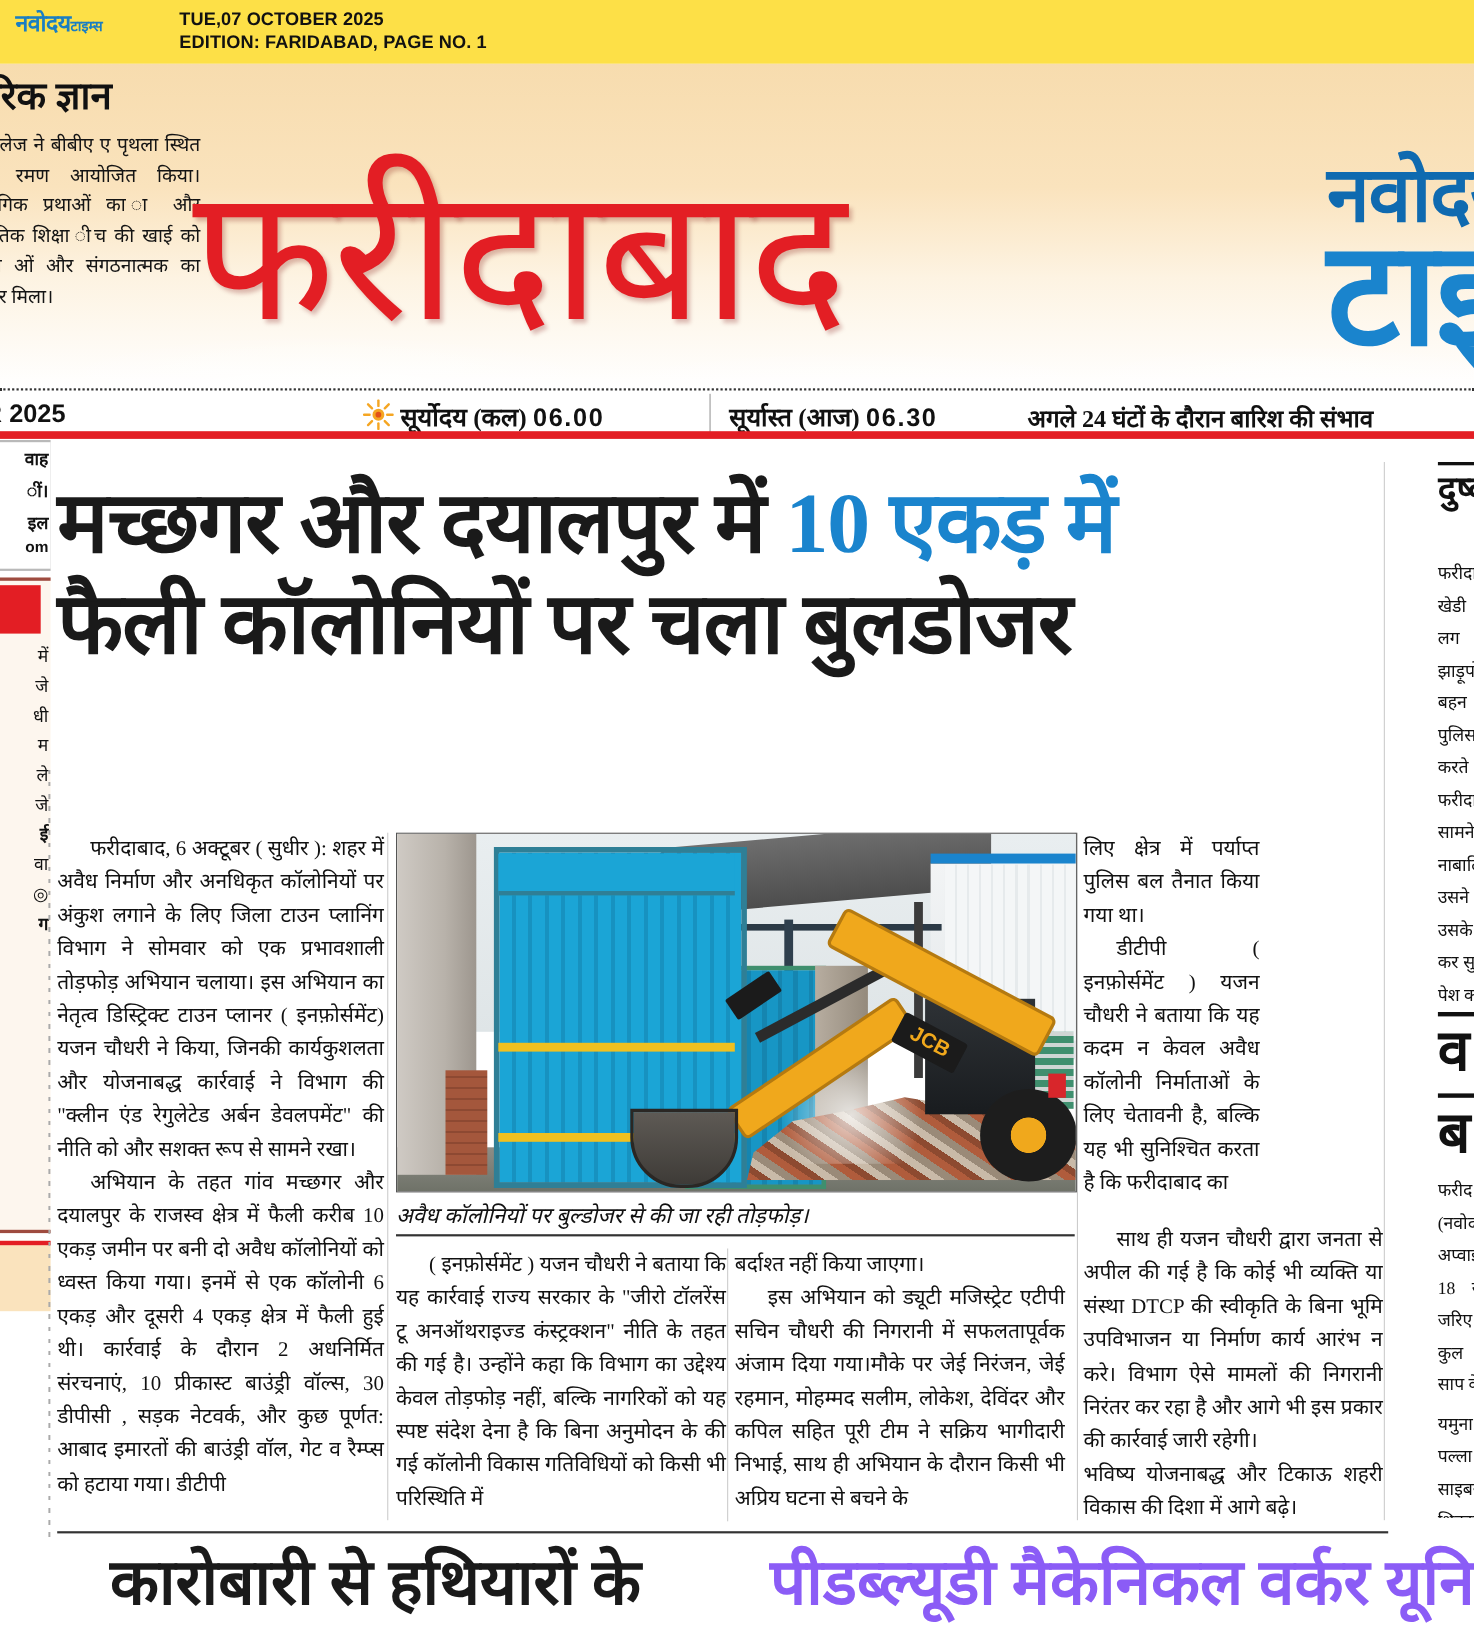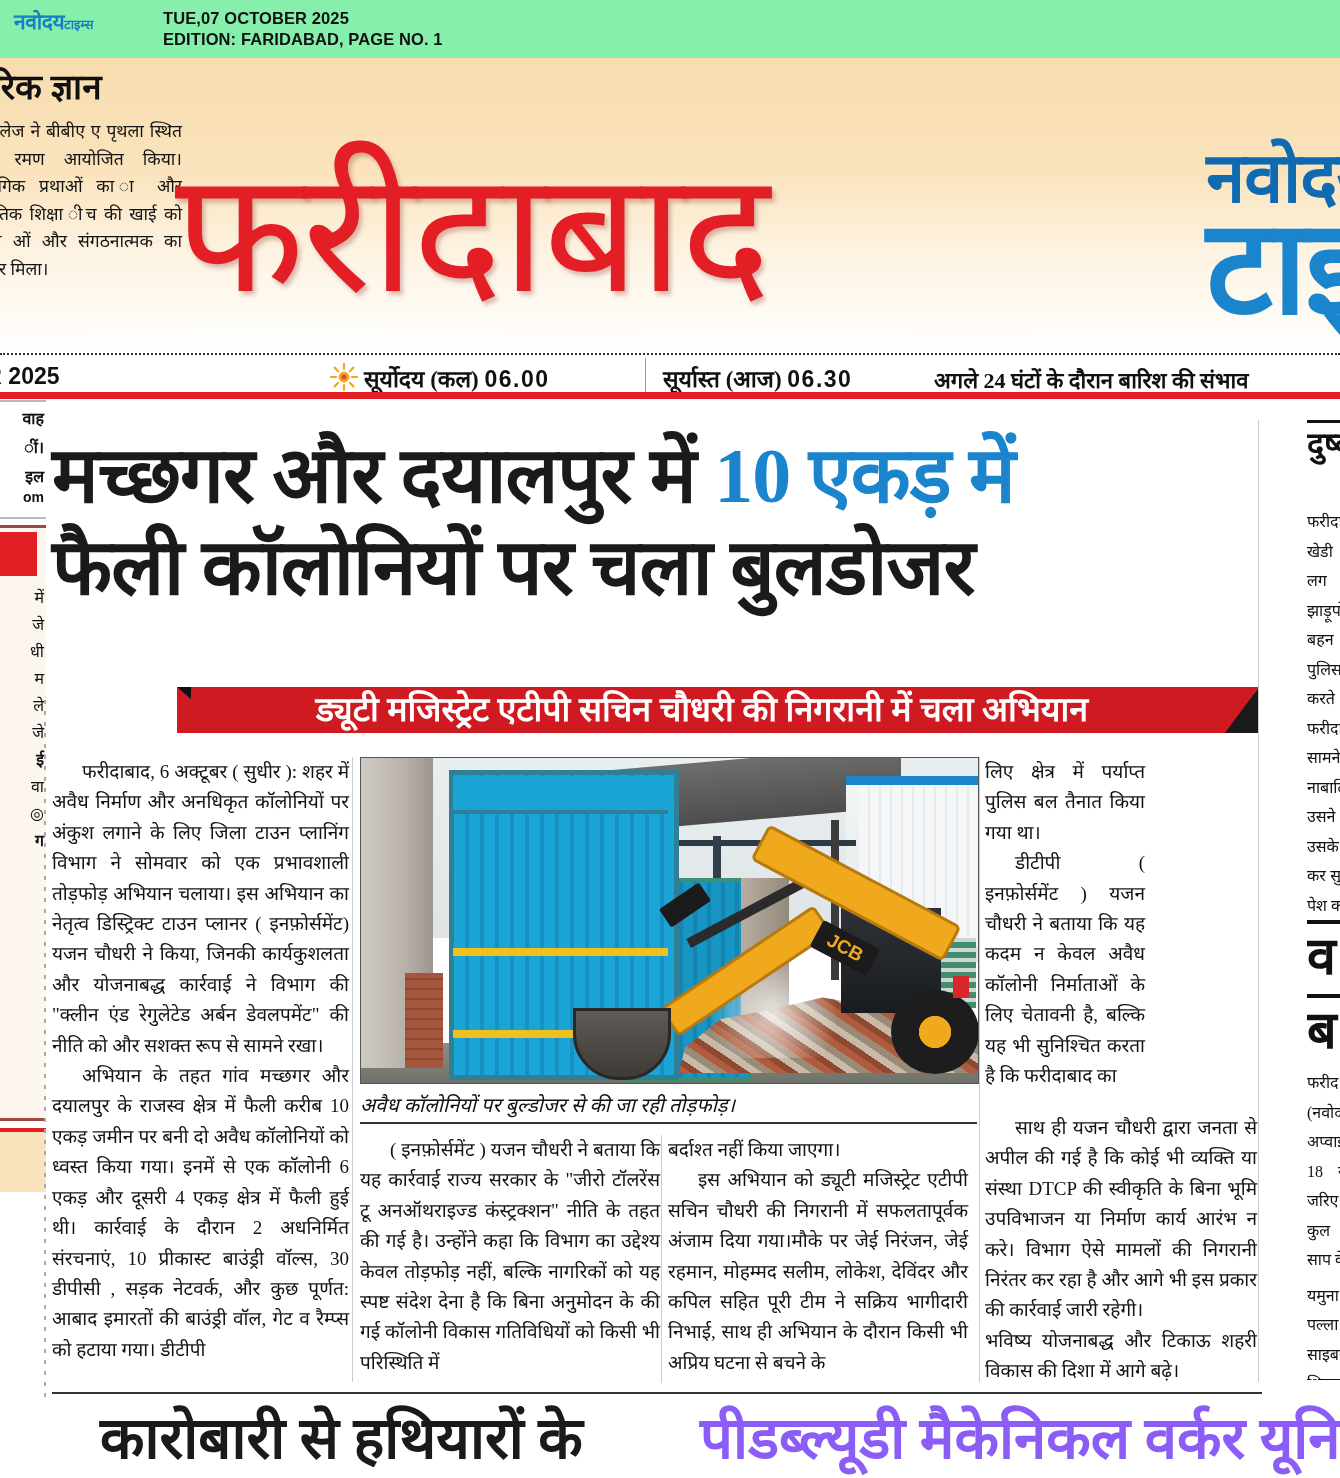--- a/index.html
+++ b/index.html
@@ -6,21 +6,21 @@
   body{
     width:1340px;height:1478px;
     background:#ffffff;
     font-family:"Liberation Serif","DejaVu Serif",serif;
     overflow:hidden;
     position:relative;
   }
   .page{position:relative;width:1340px;height:1478px;overflow:hidden;background:#fff;}
 
   
-  .topbar{position:absolute;left:0;top:0;width:1340px;height:58px;background:#86efac;}
+  .topbar{position:absolute;left:0;top:0;width:1340px;height:58px;background:#fde047;}
   .nav-logo{position:absolute;left:14px;top:9px;width:122px;height:26px;}
   .nav-logo .nv{font-family:"Liberation Sans",sans-serif;font-weight:bold;font-size:21px;color:#1a7ec2;letter-spacing:-0.5px;line-height:26px;}
   .nav-logo .tm{font-family:"Liberation Sans",sans-serif;font-weight:bold;font-size:13px;color:#1a7ec2;}
   .topmeta{position:absolute;left:163px;top:8px;font-family:"Liberation Sans",sans-serif;font-size:16.5px;font-weight:bold;color:#111;line-height:21px;letter-spacing:0.1px;}
 
   
   .masthead{position:absolute;left:0;top:58px;width:1340px;height:295px;
      background:linear-gradient(180deg,#f7dcae 0%,#fae3bd 38%,#fdf3e2 66%,#ffffff 100%);
      overflow:hidden;}
   .mast-cloud{position:absolute;left:0;bottom:0;width:1340px;height:110px;
@@ -234,26 +234,20 @@
     </div>
     <div class="lsb-box3"></div>
     <div class="lsb-dots"></div>
   </div>
 
   <div class="headline">
     <div class="hl"><span>मच्छगर और दयालपुर में </span><span class="hi">10 एकड़ में</span></div>
     <div class="hl hl2">फैली कॉलोनियों पर चला बुलडोजर</div>
   </div>
 
-  <div class="subbanner">
-    <div class="sb-bg"></div>
-    <div class="sb-tri-l"></div>
-    <div class="sb-tri-r"></div>
-    <div class="sb-txt">ड्यूटी मजिस्ट्रेट एटीपी सचिन चौधरी की निगरानी में चला अभियान</div>
-  </div>
 
   <div class="vsep1"></div>
   <div class="vsep2"></div>
   <div class="vsep3"></div>
   <div class="vsep4"></div>
 
   <div class="art col-text col1">
     <p>फरीदाबाद, 6 अक्टूबर ( सुधीर ): शहर में अवैध निर्माण और अनधिकृत कॉलोनियों पर अंकुश लगाने के लिए जिला टाउन प्लानिंग विभाग ने सोमवार को एक प्रभावशाली तोड़फोड़ अभियान चलाया। इस अभियान का नेतृत्व डिस्ट्रिक्ट टाउन प्लानर ( इनफ़ोर्समेंट) यजन चौधरी ने किया, जिनकी कार्यकुशलता और योजनाबद्ध कार्रवाई ने विभाग की "क्लीन एंड रेगुलेटेड अर्बन डेवलपमेंट" की नीति को और सशक्त रूप से सामने रखा।</p>
     <p>अभियान के तहत गांव मच्छगर और दयालपुर के राजस्व क्षेत्र में फैली करीब 10 एकड़ जमीन पर बनी दो अवैध कॉलोनियों को ध्वस्त किया गया। इनमें से एक कॉलोनी 6 एकड़ और दूसरी 4 एकड़ क्षेत्र में फैली हुई थी। कार्रवाई के दौरान 2 अधनिर्मित संरचनाएं, 10 प्रीकास्ट बाउंड्री वॉल्स, 30 डीपीसी , सड़क नेटवर्क, और कुछ पूर्णत: आबाद इमारतों की बाउंड्री वॉल, गेट व रैम्प्स को हटाया गया। डीटीपी</p>
   </div>

